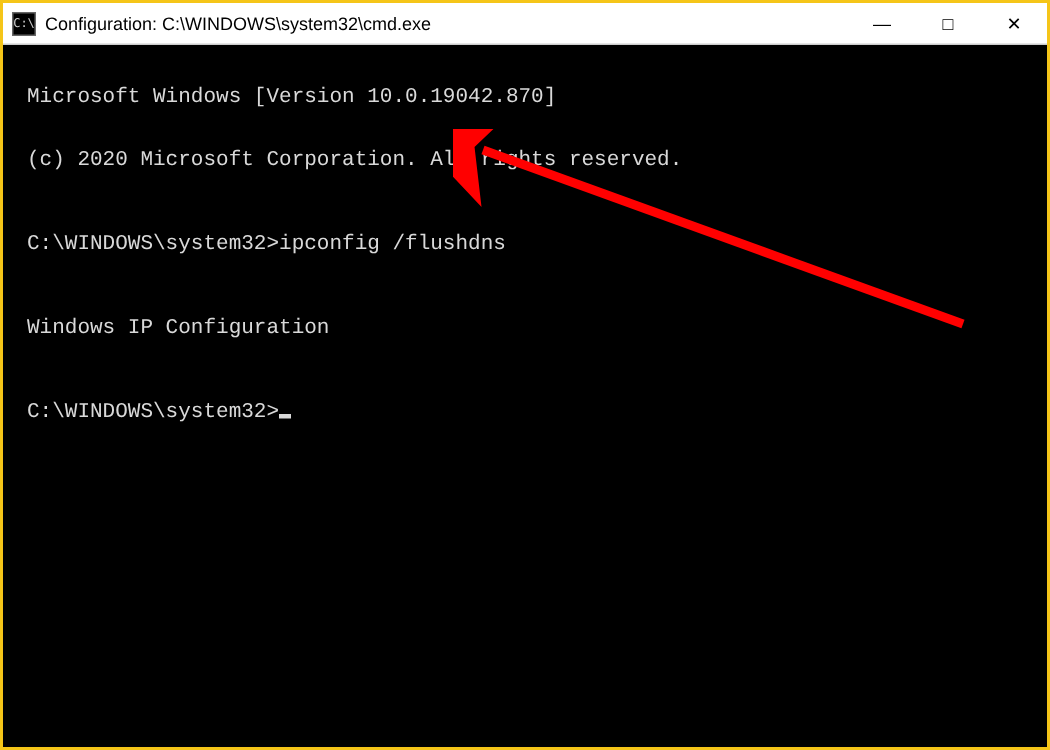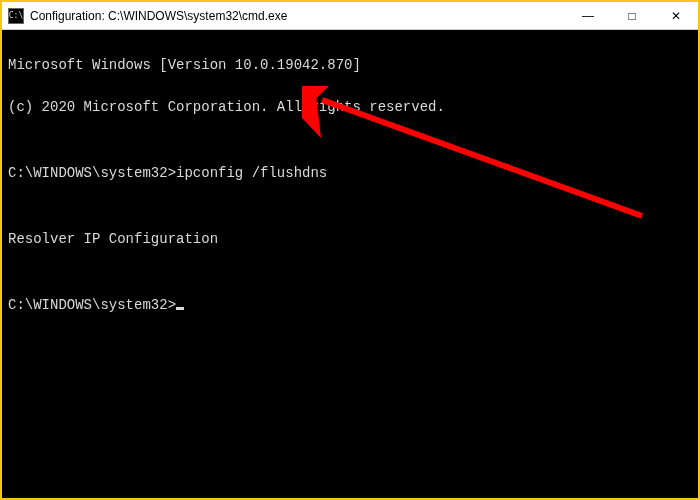--- a/index.html
+++ b/index.html
@@ -61,30 +61,30 @@
       justify-content: center;
       font-size: 12px;
       font-family: 'Segoe UI', sans-serif;
       cursor: pointer;
       color: #000;
     }
     .terminal {
       flex: 1;
       background: #000;
       color: #d9d9d9;
-      padding: 4px 6px;
+      padding: 4px 16px;
       line-height: 1.5;
       white-space: pre-wrap;
       font-family: 'Consolas', 'Courier New', monospace;
       font-size: 14px;
       overflow: hidden;
       position: relative;
     }
     .line { display: block; }
-    .prompt-line { margin-top: 24px; }
+    .prompt-line { margin-top: 14px; }
     .cursor {
       display: inline-block;
       width: 8px;
       height: 3px;
       background: #d9d9d9;
       vertical-align: baseline;
       margin-bottom: -1px;
     }
     .arrow {
       position: absolute;
@@ -106,21 +106,21 @@
       <div class="ctrl-btn">—</div>
       <div class="ctrl-btn">□</div>
       <div class="ctrl-btn close">✕</div>
     </div>
   </div>
 
   <div class="terminal">
 <span class="line">Microsoft Windows [Version 10.0.19042.870]</span>
 <span class="line">(c) 2020 Microsoft Corporation. All rights reserved.</span>
 <span class="line prompt-line"><span>C:\WINDOWS\system32&gt;</span><span>ipconfig /flushdns</span></span>
-<span class="line prompt-line">Resolver IP Configuration</span>
+<span class="line prompt-line">Windows IP Configuration</span>
 <span class="line prompt-line"><span>C:\WINDOWS\system32&gt;</span><span class="cursor"></span></span>
 
     <svg class="arrow" width="360" height="140">
       <defs>
         <marker id="ah" markerWidth="12" markerHeight="12" refX="2" refY="6" orient="auto">
           <path d="M0,0 L12,6 L0,12 L3,6 Z" fill="#ff0000"></path>
         </marker>
       </defs>
       <line x1="340" y1="130" x2="20" y2="14" stroke="#ff0000" stroke-width="6" marker-end="url(#ah)"></line>
     </svg>

